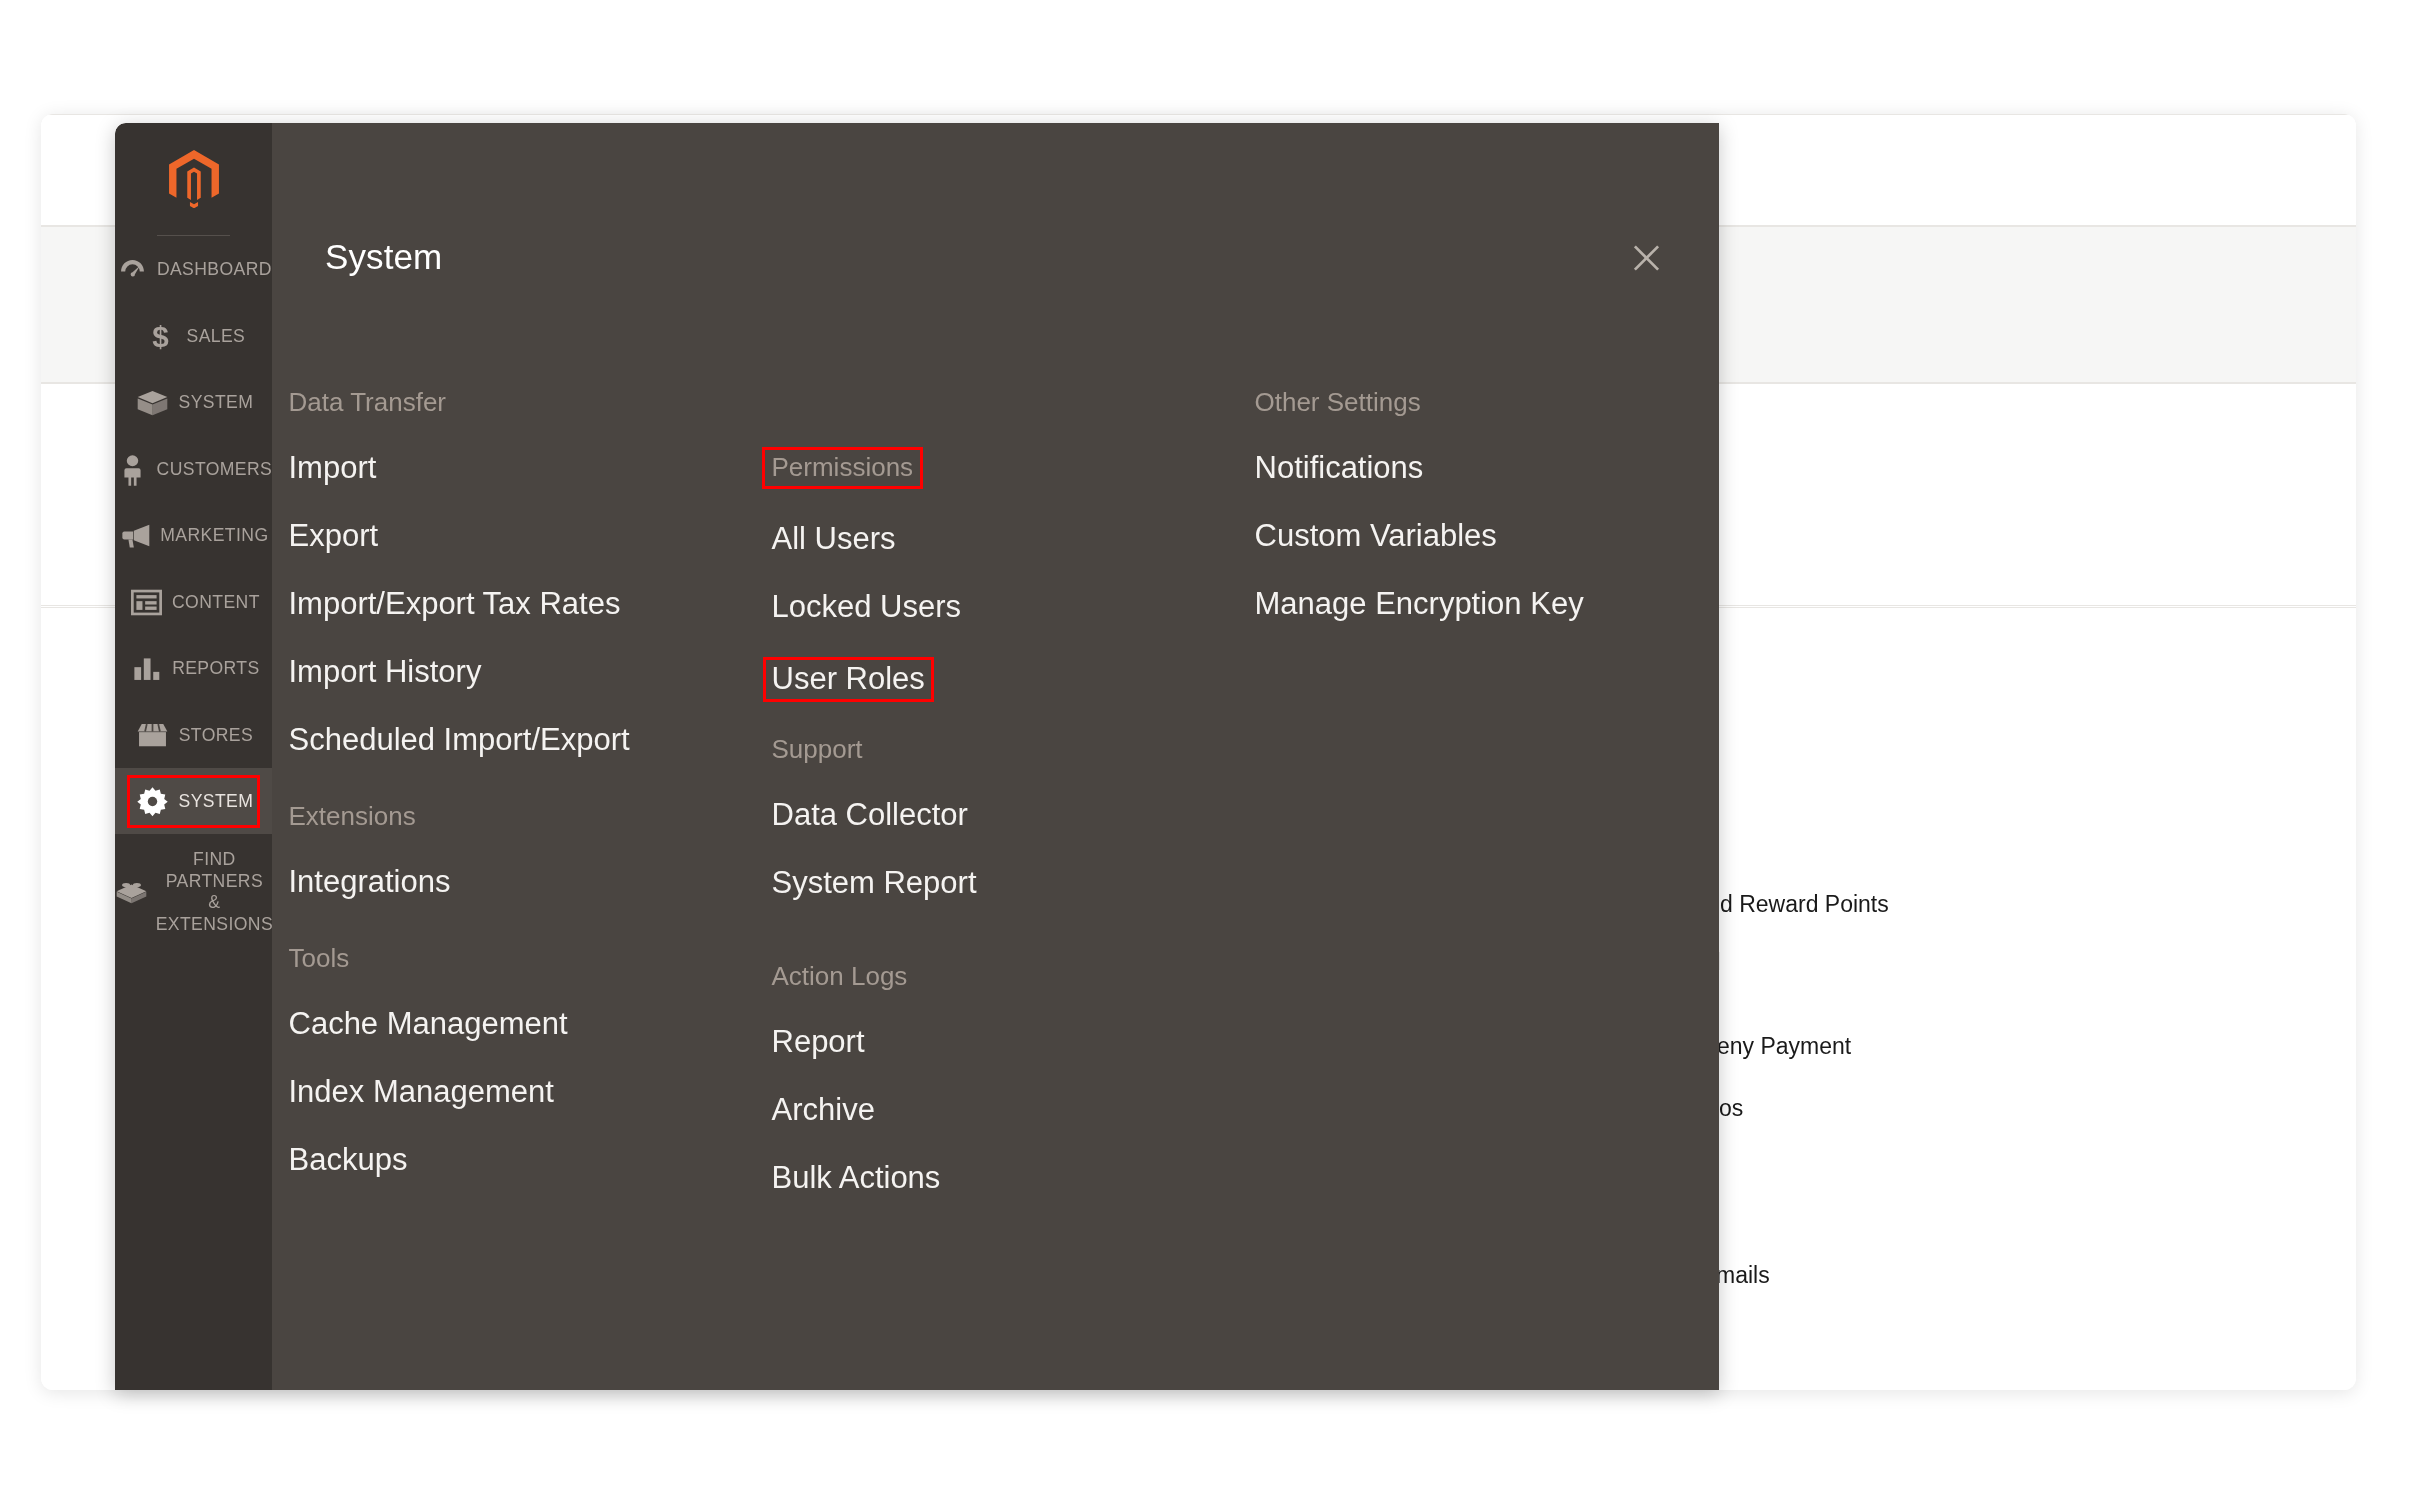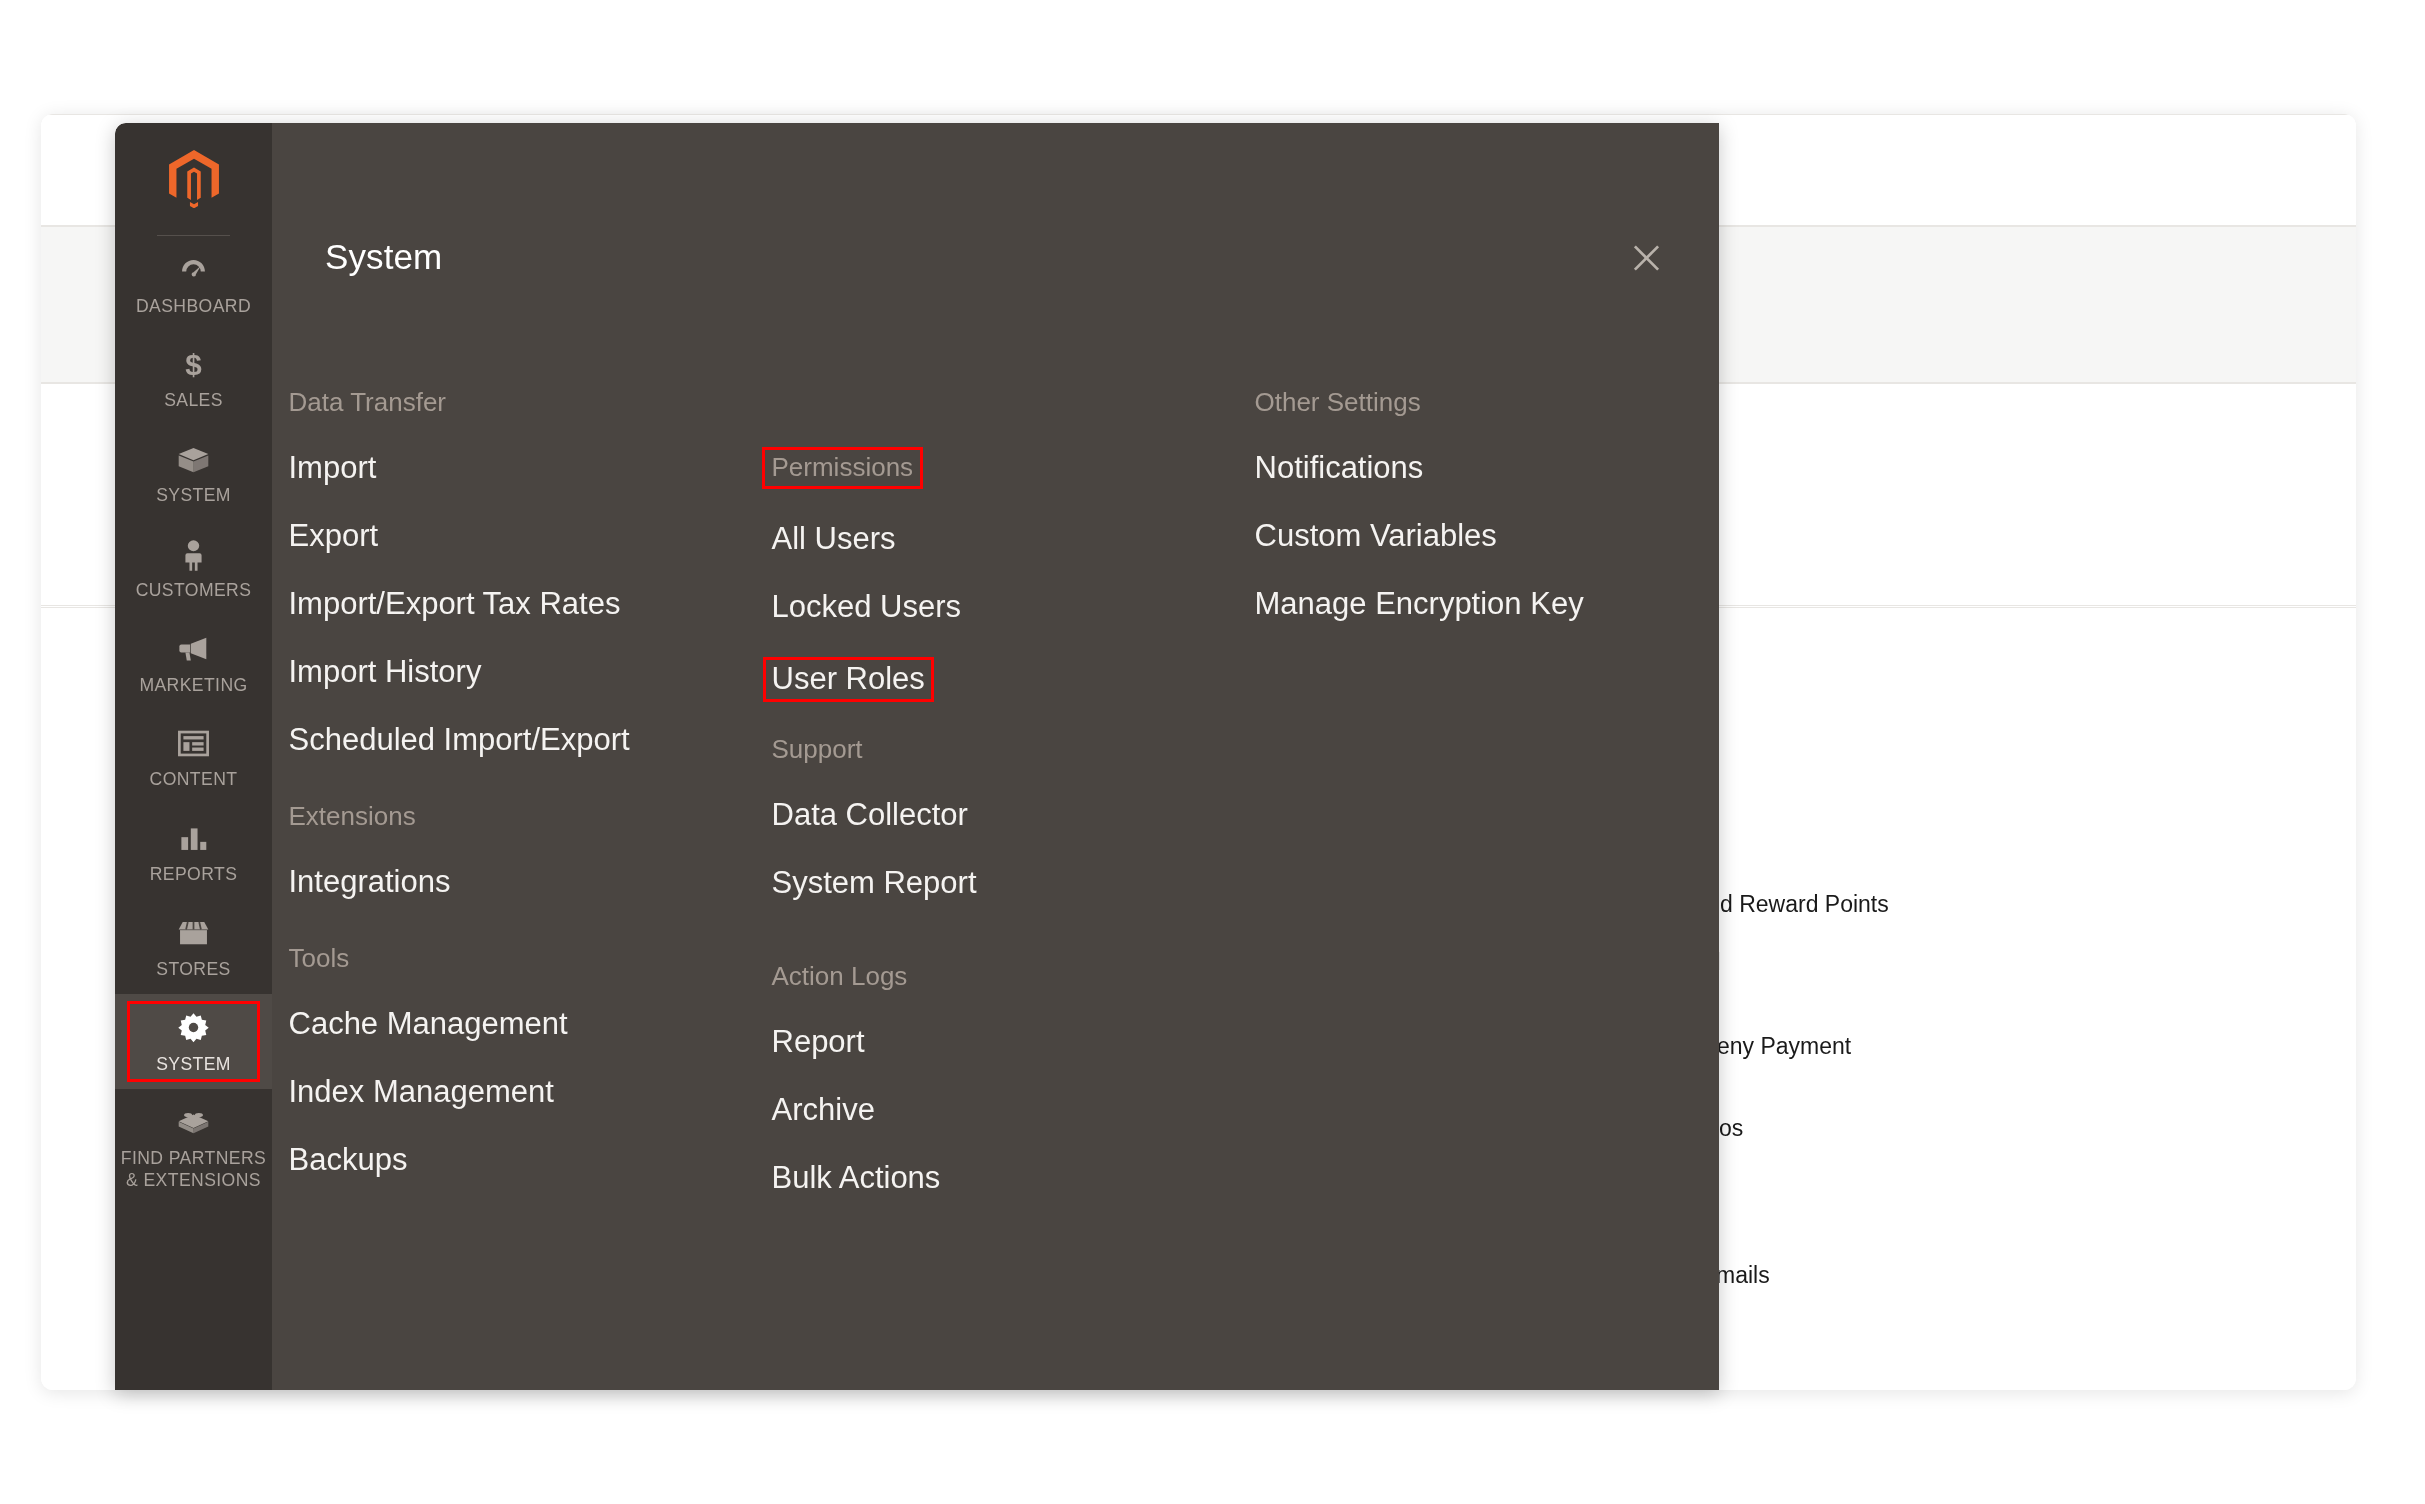--- a/index.html
+++ b/index.html
@@ -60,22 +60,22 @@
     display: flex; align-items: center; justify-content: center;
     padding-top: 10.8px;
   }
   .rail-sep {
     width: 73px; height: 1.4px; background: #55504c;
     margin: 9.5px auto 0 auto;
   }
   .rail-item {
     width: 100%;
     padding: 15px 4px 13.5px 4px;
-    display: flex; flex-direction: column;
-    align-items: center; 
+    display: flex; flex-direction: row;
+    align-items: center; justify-content: center;
     gap: 6.8px;
     position: relative;
   }
   .rail-item .ri-icon {
     width: 38px; height: 38px;
     display: flex; align-items: center; justify-content: center;
   }
   .rail-item .ri-label {
     font-size: 17.6px;
     letter-spacing: 0.4px;
@@ -163,21 +163,21 @@
 
   <div class="bg-card">
     <div class="bg-band white" style="top:0px;   height:112px;"></div>
     <div class="bg-band grey" style="top:112px; height:157px;"></div>
     <div class="bg-band white" style="top:269px; height:223px;"></div>
     <div class="bg-band white" style="top:493px; height:785px;"></div>
     <div id="bg-texts">
         <div class="bg-text" style="left: 1679px; top: 777px;">d Reward Points</div>
         <div class="bg-text" style="left: 1622px; top: 835px;">Email</div>
         <div class="bg-text" style="left: 1676px; top: 919px;">eny Payment</div>
-        <div class="bg-text" style="left: 1678px; top: 981px; margin-top: 20px;">os</div>
+        <div class="bg-text" style="left: 1678px; top: 981px;">os</div>
         <div class="bg-text" style="left: 1675px; top: 1148px;">mails</div>
       </div>
   </div>
 
   <div class="overlay">
 
     <div class="rail">
       <div class="rail-logo">
         <svg width="50" height="58" viewBox="0 0 74 86" aria-hidden="true">
           <path d="M37 0 L74 21.5 L74 64.5 L63 70.8 L63 27.8 L37 12.8 L11 27.8 L11 70.8 L0 64.5 L0 21.5 Z" fill="#ee672a"></path>

